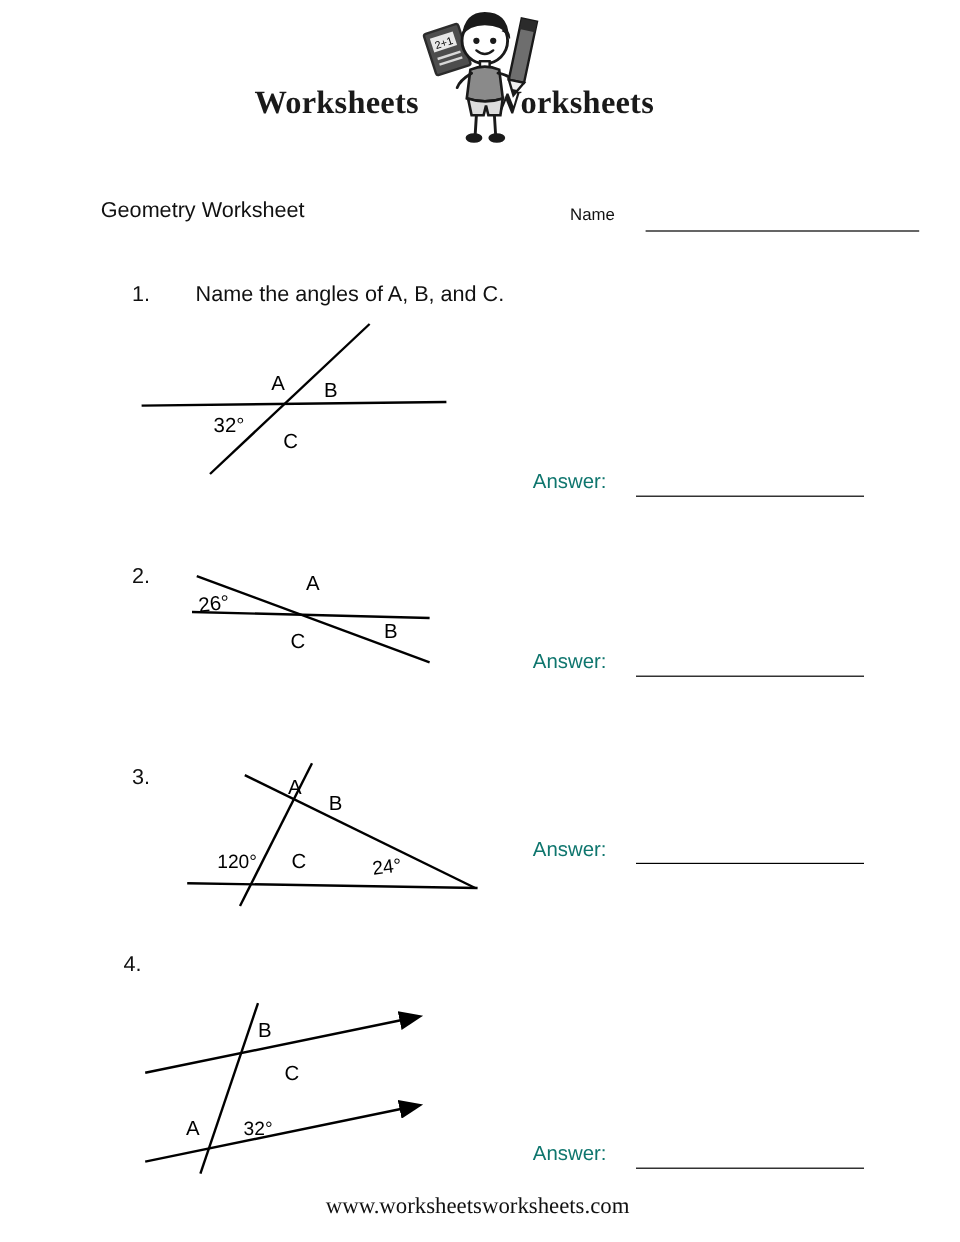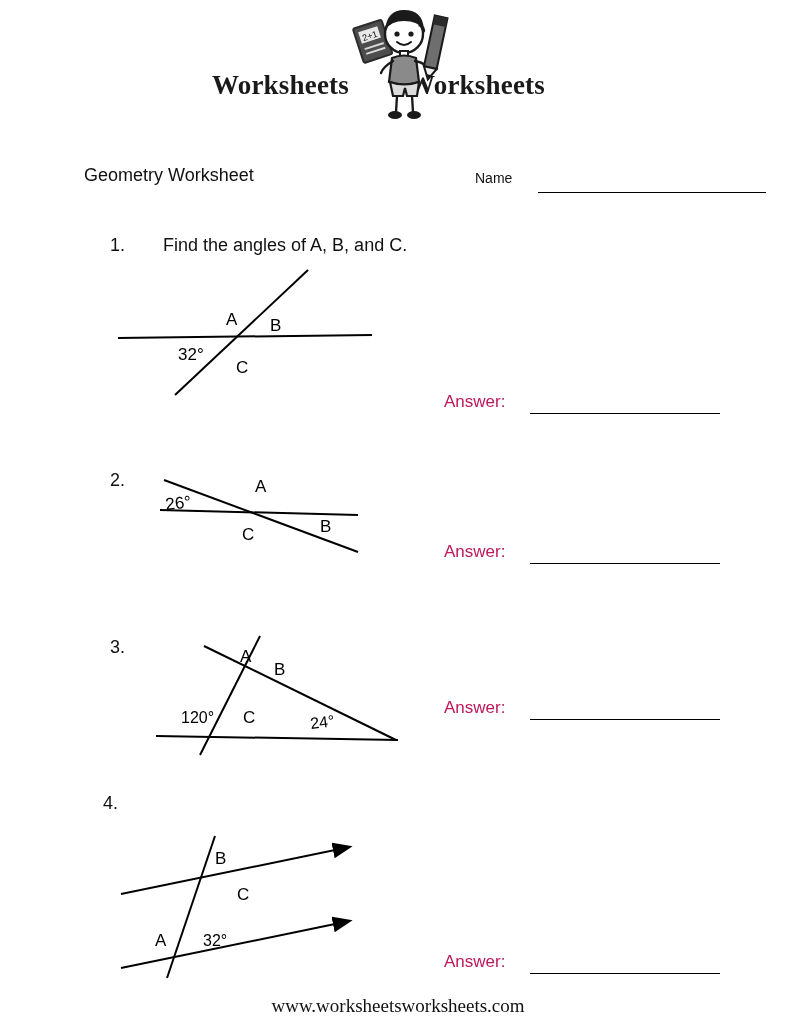--- a/index.html
+++ b/index.html
@@ -91,21 +91,21 @@
     color: #111;
   }
   .q-text {
     position: absolute;
     font-size: 18px;
     color: #111;
   }
   .answer-label {
     position: absolute;
     font-size: 17px;
-    color: #be185d;
+    color: #0f766e;
   }
   .answer-rule {
     position: absolute;
     height: 0;
     border-top: 1.6px solid #000;
     width: 190px;
   }
 
   .diagram {
     position: absolute;
@@ -180,21 +180,21 @@
       </svg>
     </div>
   </div>
 </div>
 
 <div class="title">Geometry Worksheet</div>
 <div class="name-label">Name</div>
 <div class="name-rule"></div>
 
 <div class="q-num" style="left:110px; top:235px;">1.</div>
-<div class="q-text" style="left:163px; top:235px;">Find the angles of A, B, and C.</div>
+<div class="q-text" style="left:163px; top:235px;">Name the angles of A, B, and C.</div>
 
 <div class="diagram" style="left:110px; top:265px;">
   <svg width="290" height="145" viewBox="0 0 290 145">
 
     <line x1="8" y1="73" x2="262" y2="70" stroke="#000" stroke-width="2"></line>
 
     <line x1="65" y1="130" x2="198" y2="5" stroke="#000" stroke-width="2"></line>
     <text x="116" y="60" font-size="17">A</text>
     <text x="160" y="66" font-size="17">B</text>
     <text x="126" y="108" font-size="17">C</text>

